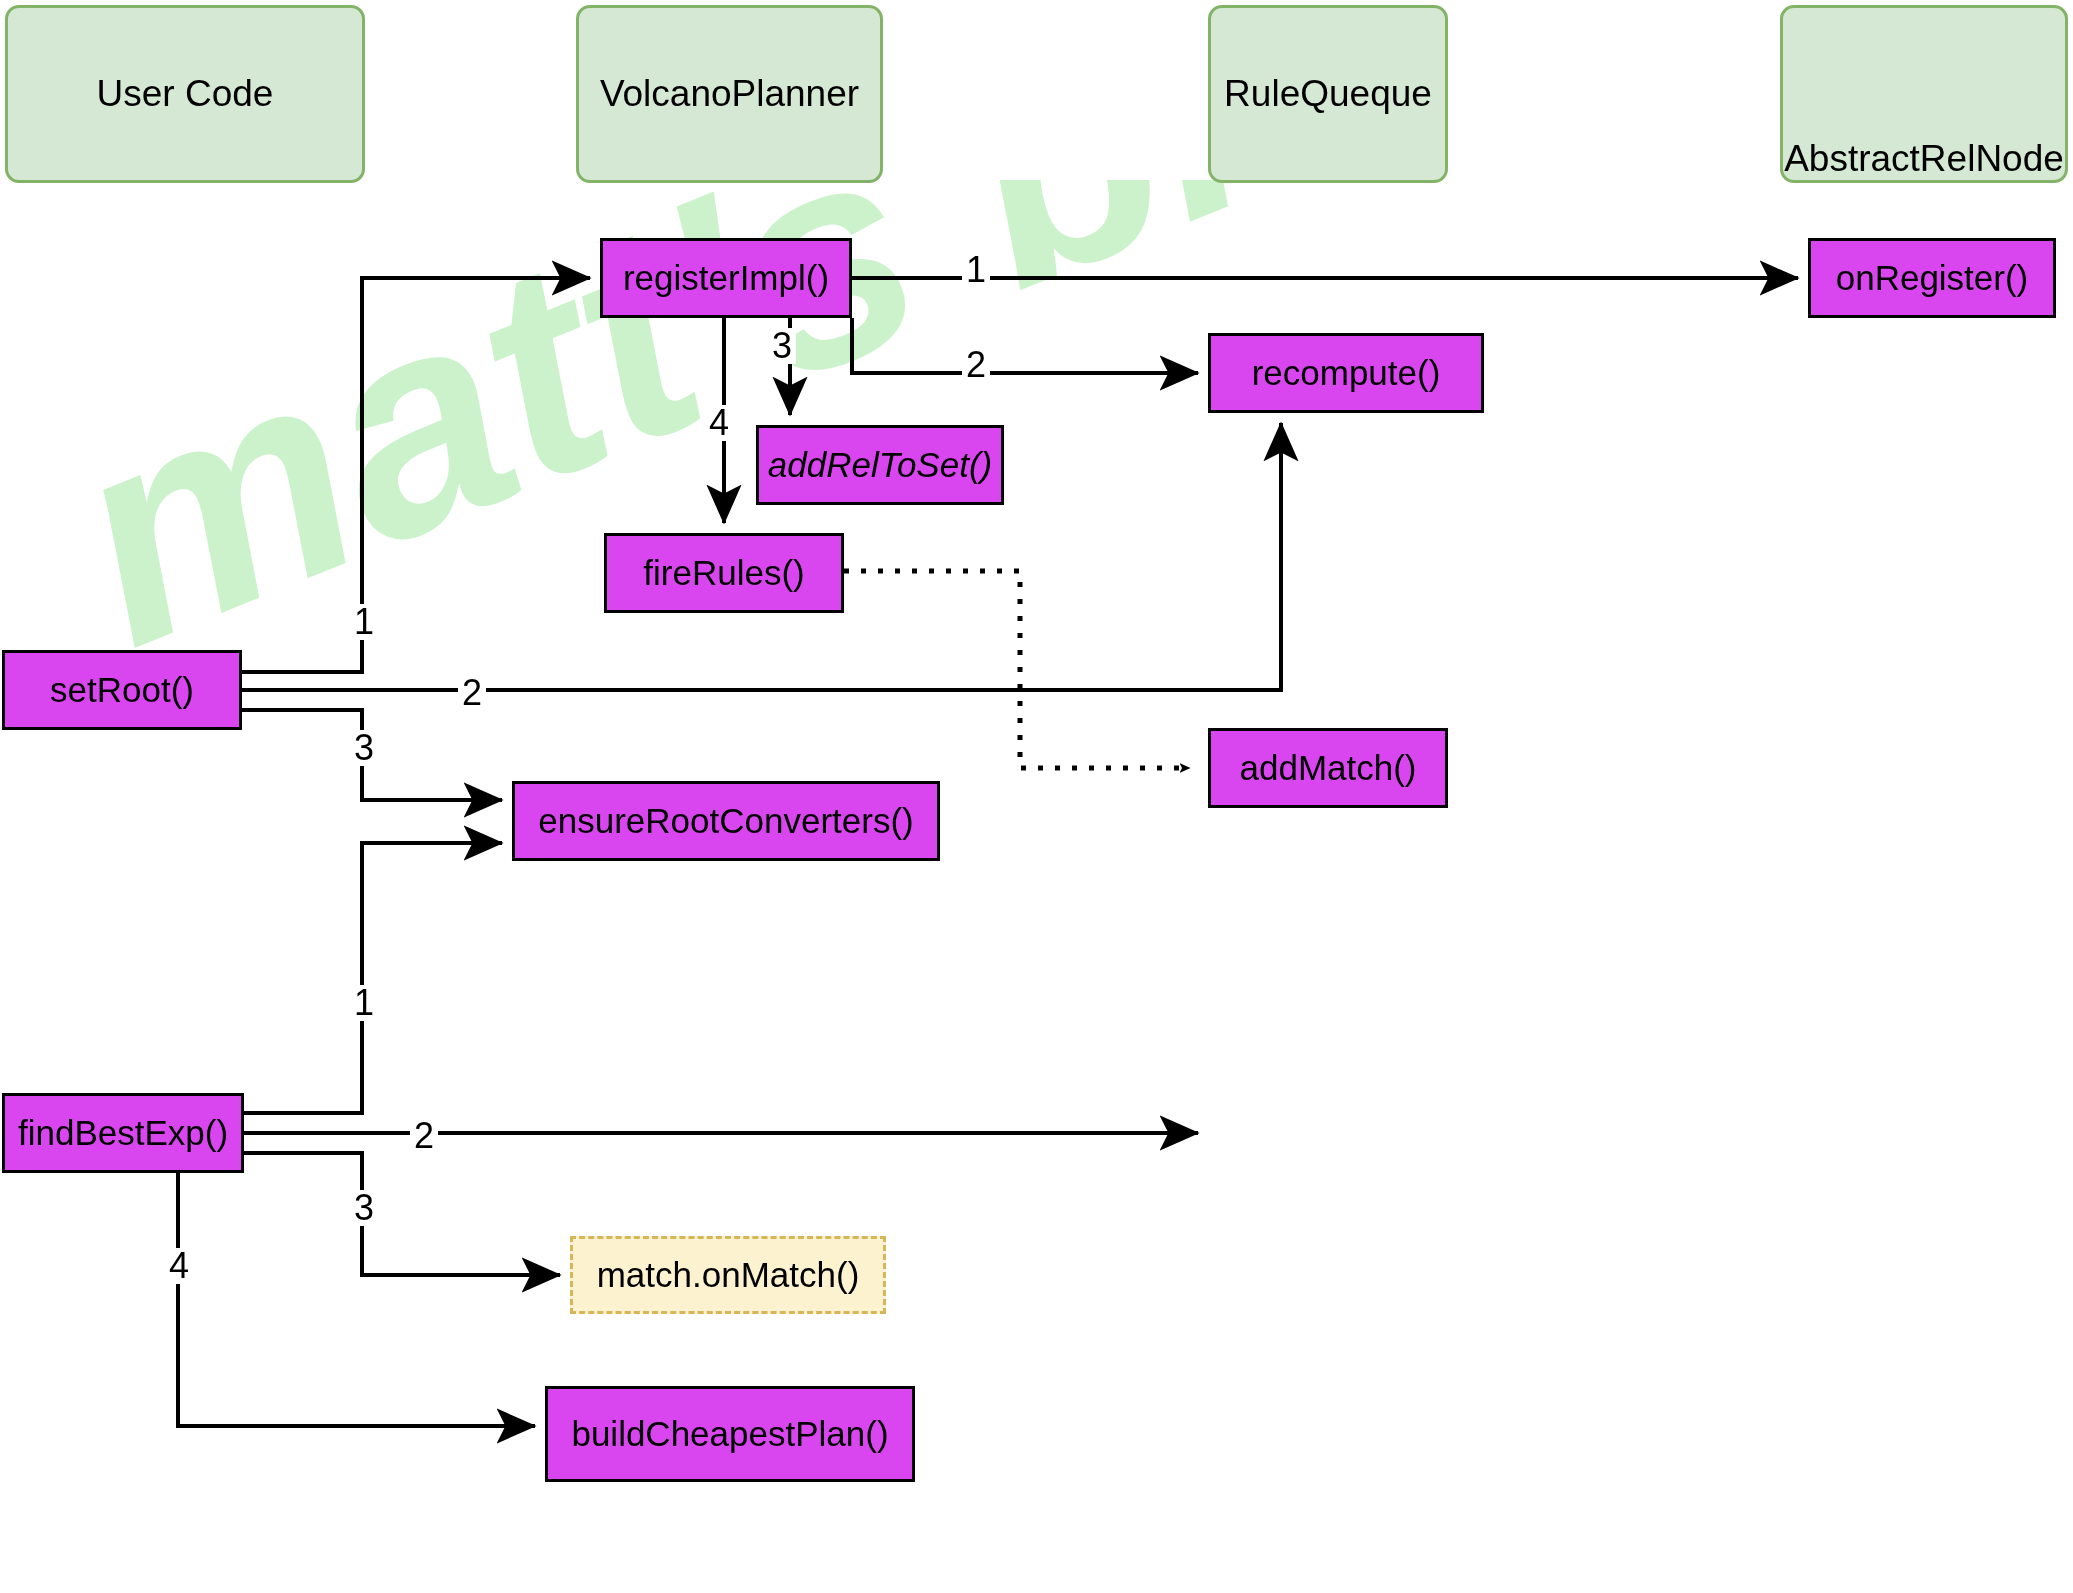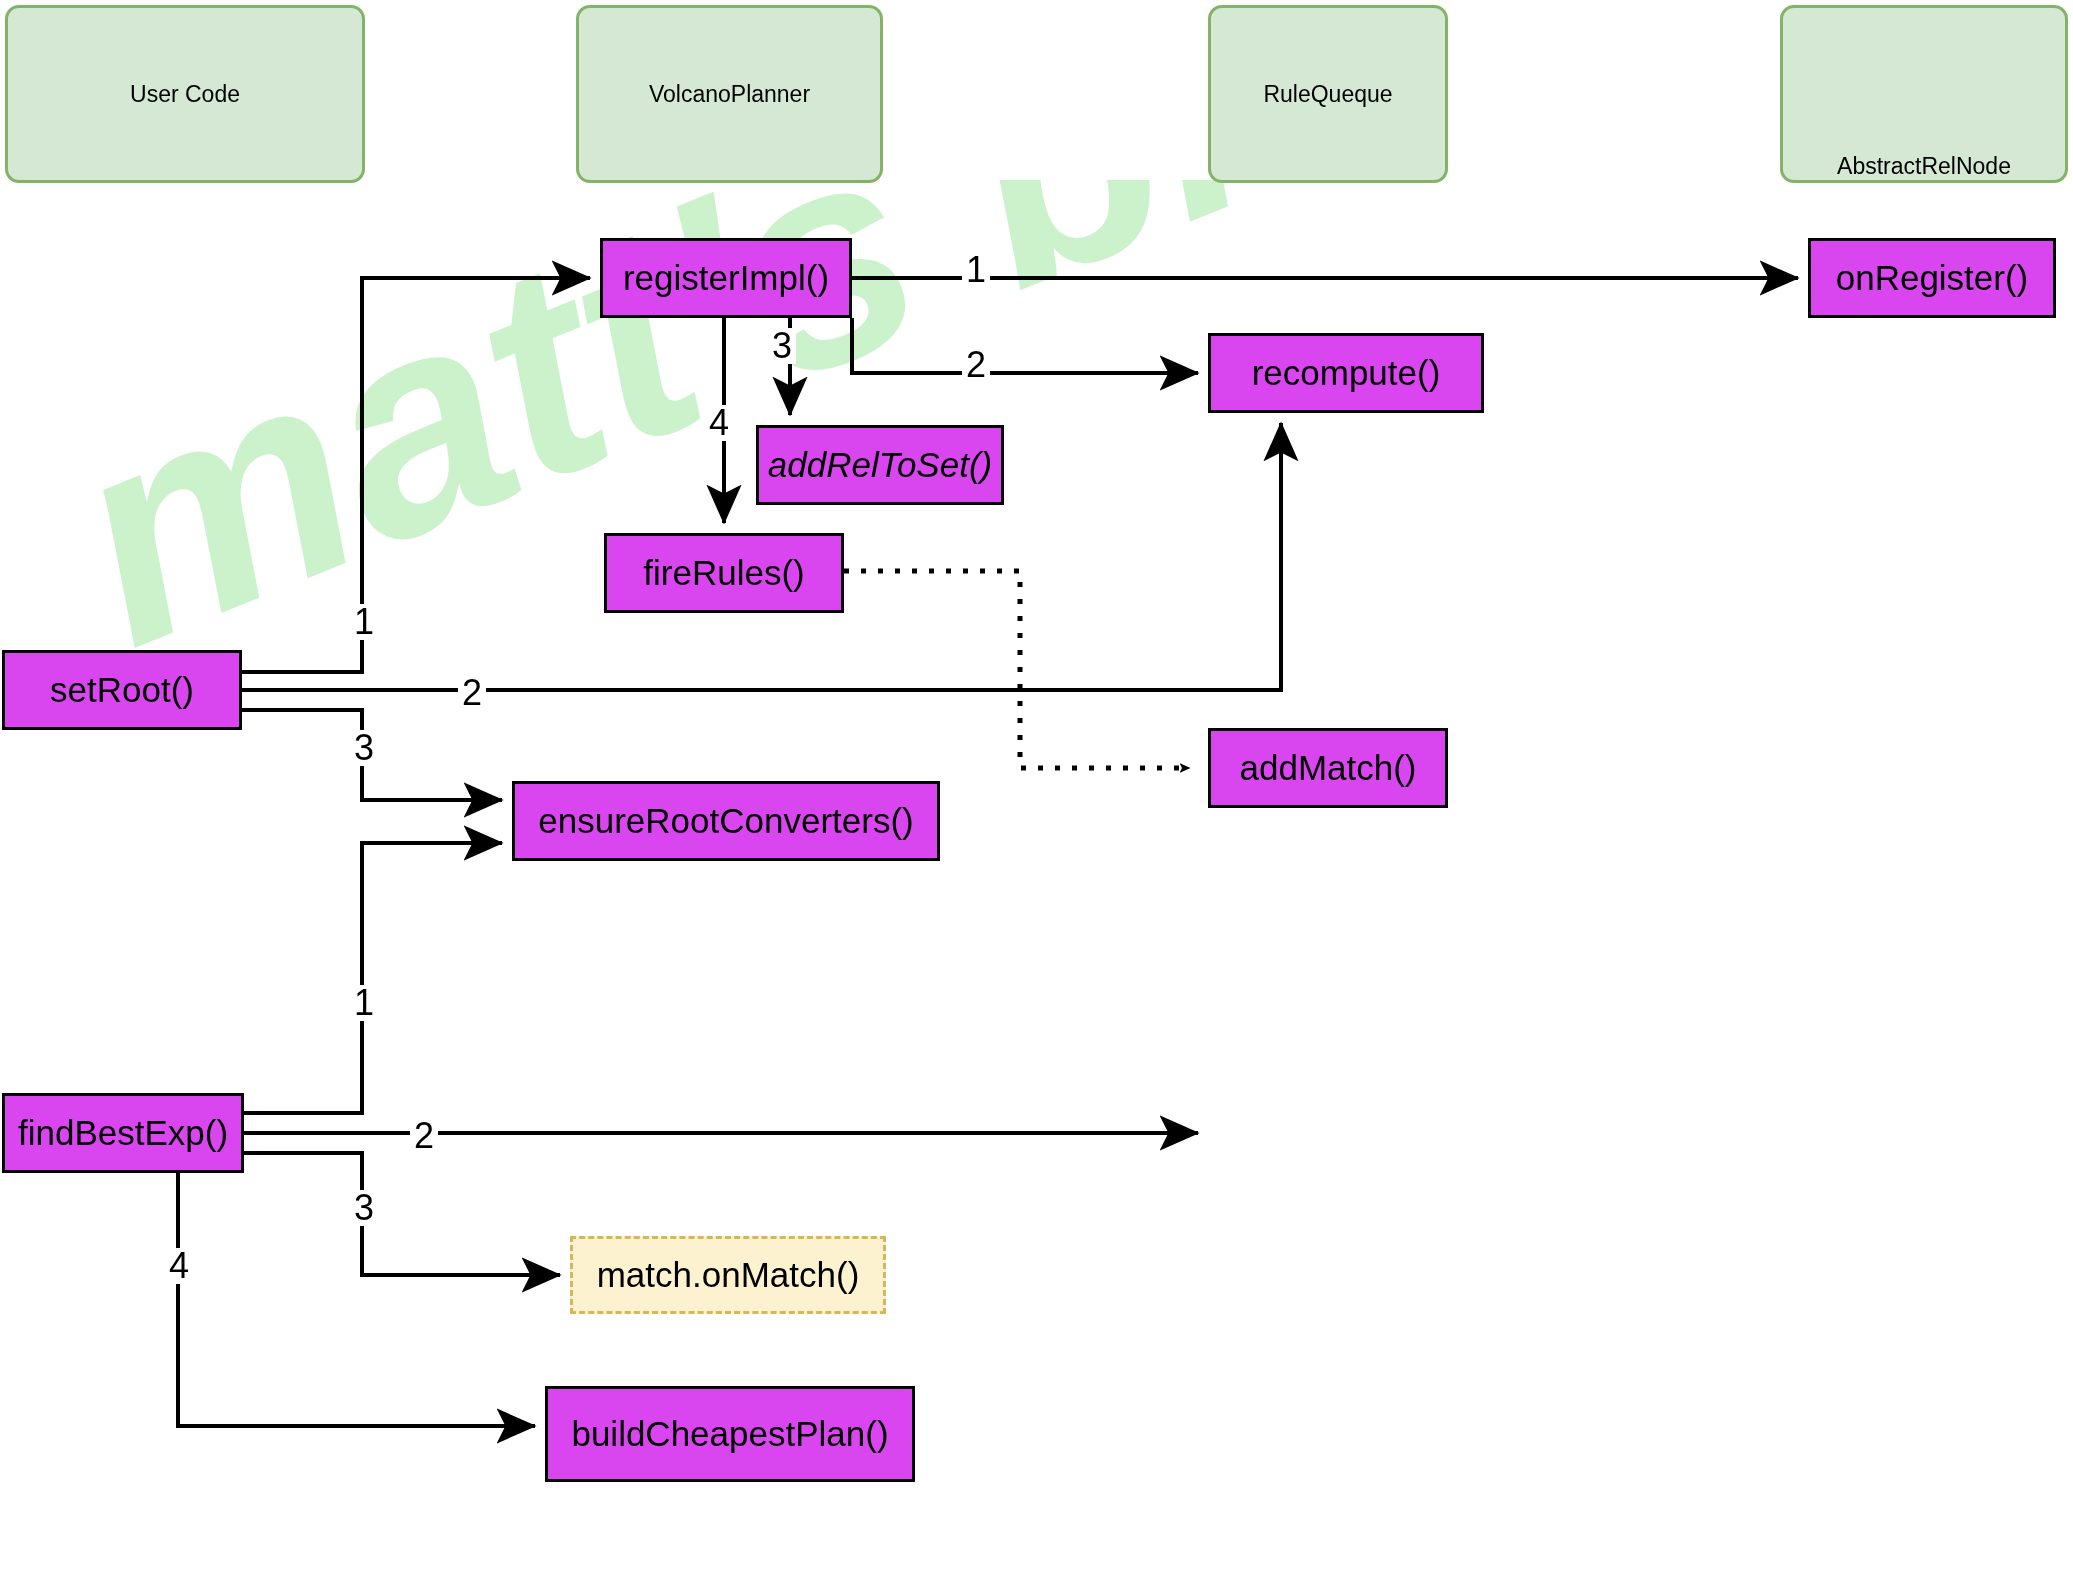--- a/index.html
+++ b/index.html
@@ -19,21 +19,21 @@
   }
   .lane-header {
     position: absolute;
     box-sizing: border-box;
     background: #d5e8d4;
     border: 3px solid #82b366;
     border-radius: 14px;
     display: flex;
     align-items: center;
     justify-content: center;
-    font-size: 23px;
+    font-size: 37px;
     color: #000000;
     white-space: nowrap;
   }
   .node {
     position: absolute;
     box-sizing: border-box;
     background: #d946ef;
     border: 3px solid #000000;
     display: flex;
     align-items: center;

